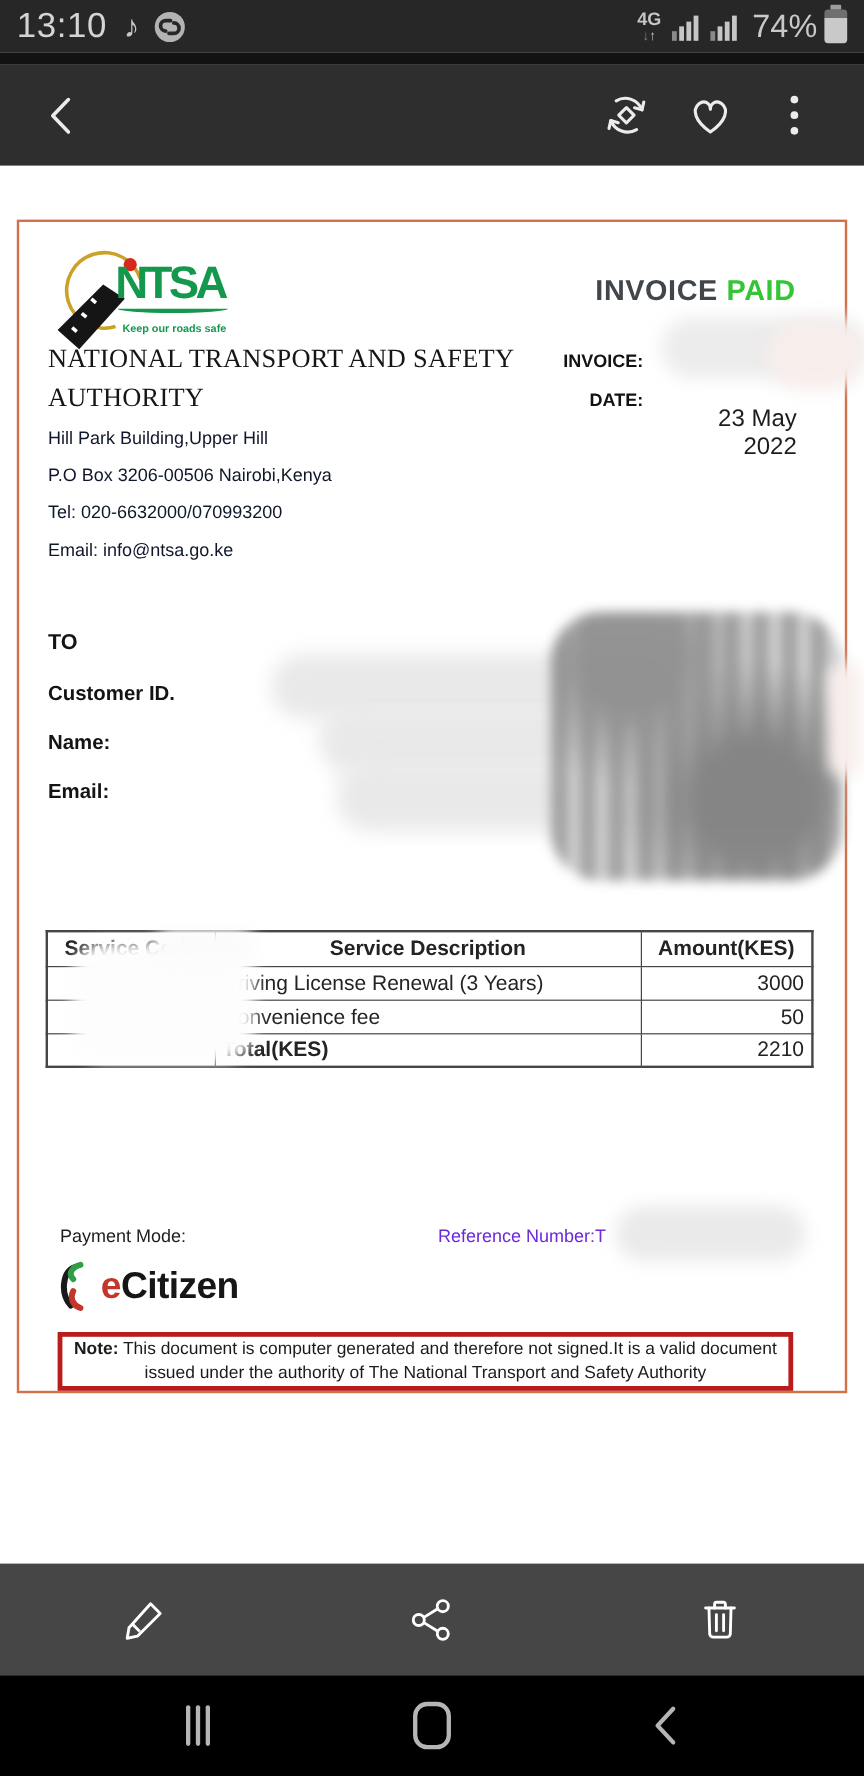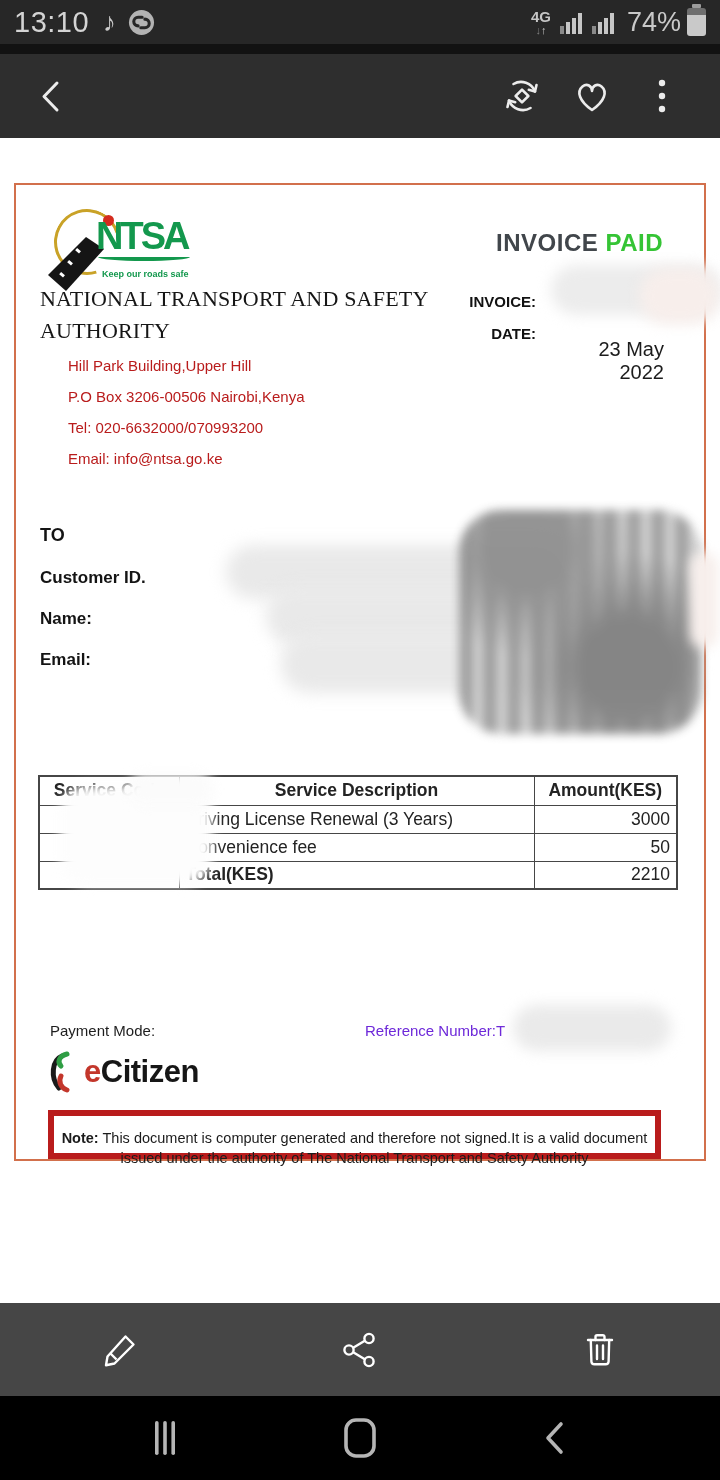--- a/index.html
+++ b/index.html
@@ -54,21 +54,21 @@
   .invoice-paid .t{color:#41464b;} .invoice-paid .p{color:#35c435;}
 
   .meta-label{width:120px;text-align:right;font-weight:bold;font-size:15px;color:#121212;}
   .inv-label{left:400px;top:108px;}
   .date-label{left:400px;top:140px;}
   .date-value{left:540px;top:153px;width:108px;text-align:right;font-size:20px;color:#1c1c1c;}
 
   .org{left:24px;color:#161616;font-family:"Liberation Serif","DejaVu Serif",serif;
        font-weight:normal;font-size:22px;letter-spacing:.2px;}
   .org1{top:101px;} .org2{top:133px;}
-  .addr{left:24px;font-size:15px;color:#b91c1c;margin-left:28px;}
+  .addr{left:24px;font-size:15px;color:#0f172a;}
   .addr1{top:172px;} .addr2{top:203px;} .addr3{top:234px;} .addr4{top:265px;}
 
   .to-label{left:24px;top:340px;font-size:18px;font-weight:bold;color:#141414;}
   .fld{left:24px;font-size:17px;font-weight:bold;color:#141414;text-align:right;}
   .fld-cust{top:383px;} .fld-name{top:424px;} .fld-email{top:465px;}
 
   
   .blur{position:absolute;border-radius:28px;}
   .blur-light{background:#e9e9e9;filter:blur(8px);}
   .blur-inv{left:535px;top:80px;width:170px;height:50px;background:#ececec;filter:blur(7px);}
@@ -98,22 +98,22 @@
   .td-desc{text-align:left;} .td-amt{text-align:right;}
   .td-total{text-align:left;font-weight:bold;}
 
   .pay-label{left:34px;top:837px;font-size:15px;color:#1d1d1d;}
   .ref-label{left:349px;top:837px;font-size:15px;color:#6d28d9;}
 
   .ecitizen{left:30px;top:864px;display:flex;align-items:center;}
   .ec-text{font-size:31px;font-weight:bold;letter-spacing:-.5px;margin-left:2px;}
   .ec-e{color:#c3362b;} .ec-rest{color:#161616;}
 
-  .notebox{left:32px;top:925px;width:613px;height:49px;border:6px solid #b91c1c;
-           text-align:center;font-size:14.5px;line-height:20px;color:#1b1b1b;padding-top:12px;}
+  .notebox{left:32px;top:925px;width:613px;height:49px;border:4px solid #b91c1c;
+           text-align:center;font-size:14.5px;line-height:20px;color:#1b1b1b;padding-top:0;}
   .notebox b{font-weight:bold;}
 
   
   .bottom-toolbar{position:absolute;left:0;right:0;top:1303px;height:93px;background:#464646;
                   display:flex;align-items:center;}
   .bt-btn{flex:1;display:flex;align-items:center;justify-content:center;background:none;border:none;height:100%;}
 
   
   .nav-bar{position:absolute;left:0;right:0;top:1396px;height:84px;background:#000;}
   .nv-btn{position:absolute;top:14px;width:64px;height:56px;display:flex;align-items:center;justify-content:center;

